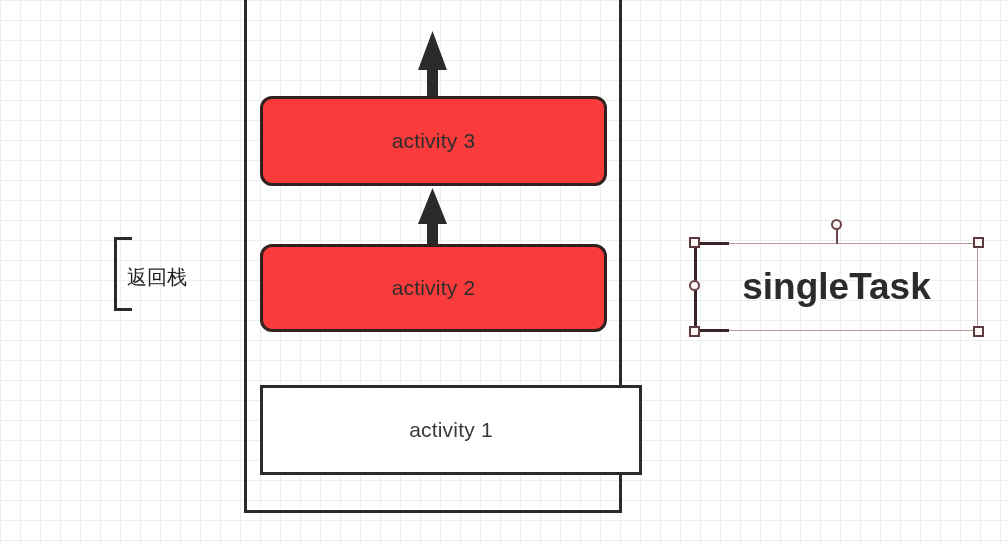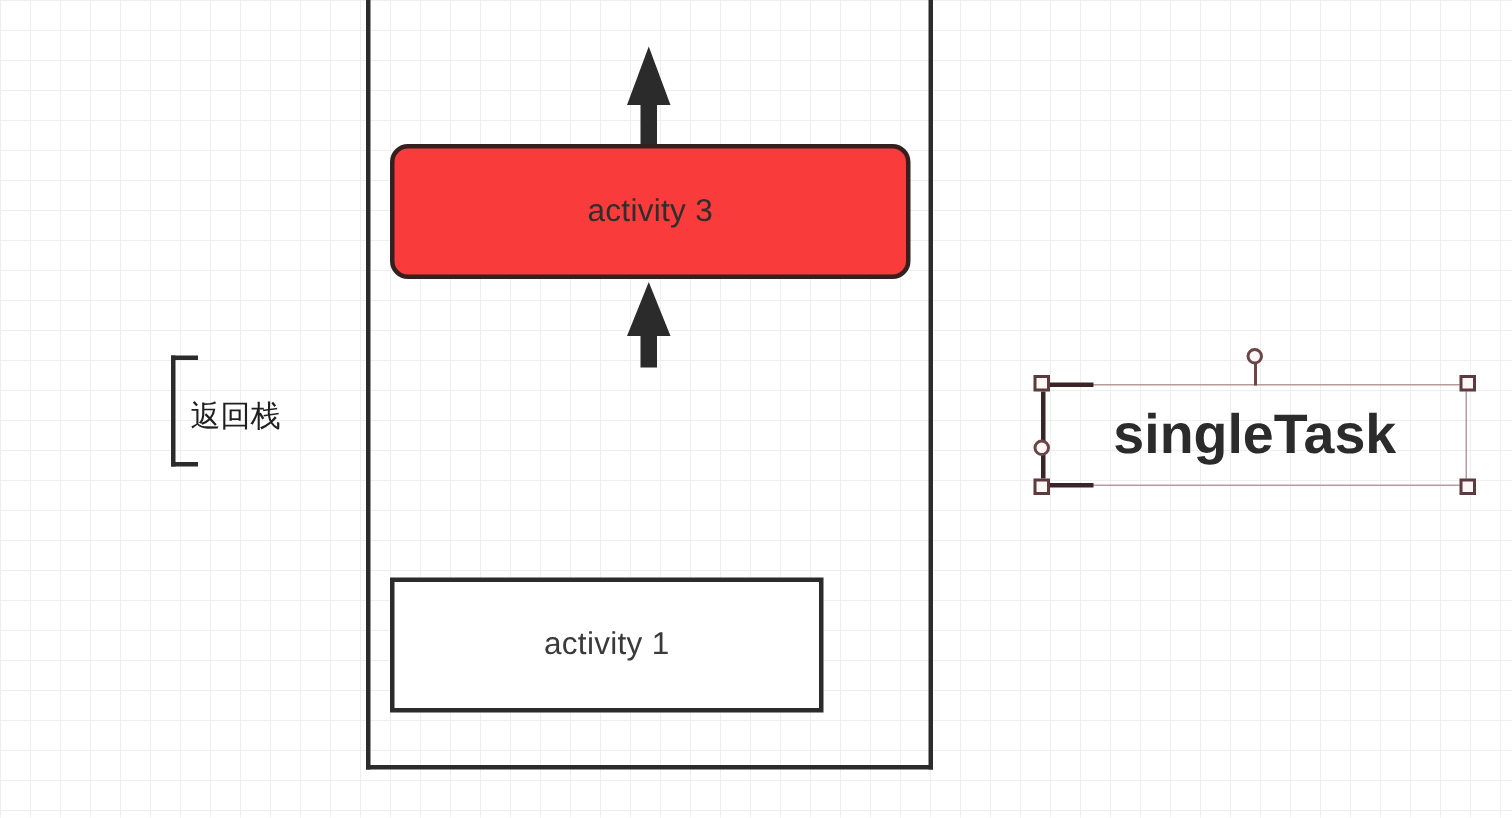--- a/index.html
+++ b/index.html
@@ -54,21 +54,21 @@
     color: #2e2e2e;
     border-radius: 12px;
   }
   .activity-box.white {
     background: #ffffff;
     border-color: #2b2b2b;
     color: #3a3a3a;
   }
   #activity-3 { left: 260px; top: 96px;  width: 347px; height: 90px; }
   #activity-2 { left: 260px; top: 244px; width: 347px; height: 88px; }
-  #activity-1 { left: 260px; top: 385px; width: 289px; height: 90px; }
+  #activity-1 { left: 260px; top: 385px; width: 382px; height: 90px; }
 
   
   .arrow {
     position: absolute;
     left: 0; top: 0;
     overflow: visible;
   }
 
   
   .bracket {
@@ -88,23 +88,23 @@
     font-size: 20px;
     color: #1f1f1f;
     white-space: nowrap;
     font-family: Liberation Mono, monospace;
   }
 
   
   .selection {
     position: absolute;
     left: 695px;
-    top: 256px;
+    top: 243px;
     width: 283px;
-    height: 68px;
+    height: 88px;
   }
   .selection-frame {
     position: absolute;
     left: 0; top: 0;
     width: 100%;
     height: 100%;
     border: 1px solid #b89a9c;
     box-sizing: border-box;
   }
   .sel-edge {
@@ -178,20 +178,23 @@
     <g>
       <rect x="427" y="212" width="11" height="33" fill="#2b2b2b"></rect>
       <polygon points="432.5,188 447,224 418,224" fill="#2b2b2b"></polygon>
     </g>
   </svg>
 
   <div id="activity-3" class="activity-box red">
     <span>activity 3</span>
   </div>
 
+  <div id="activity-2" class="activity-box red">
+    <span>activity 2</span>
+  </div>
 
   <div id="activity-1" class="activity-box white">
     <span>activity 1</span>
   </div>
 
   <div class="bracket"></div>
   <div class="bracket-label">返回栈</div>
 
   <div class="selection">
     <div class="selection-frame"></div>

